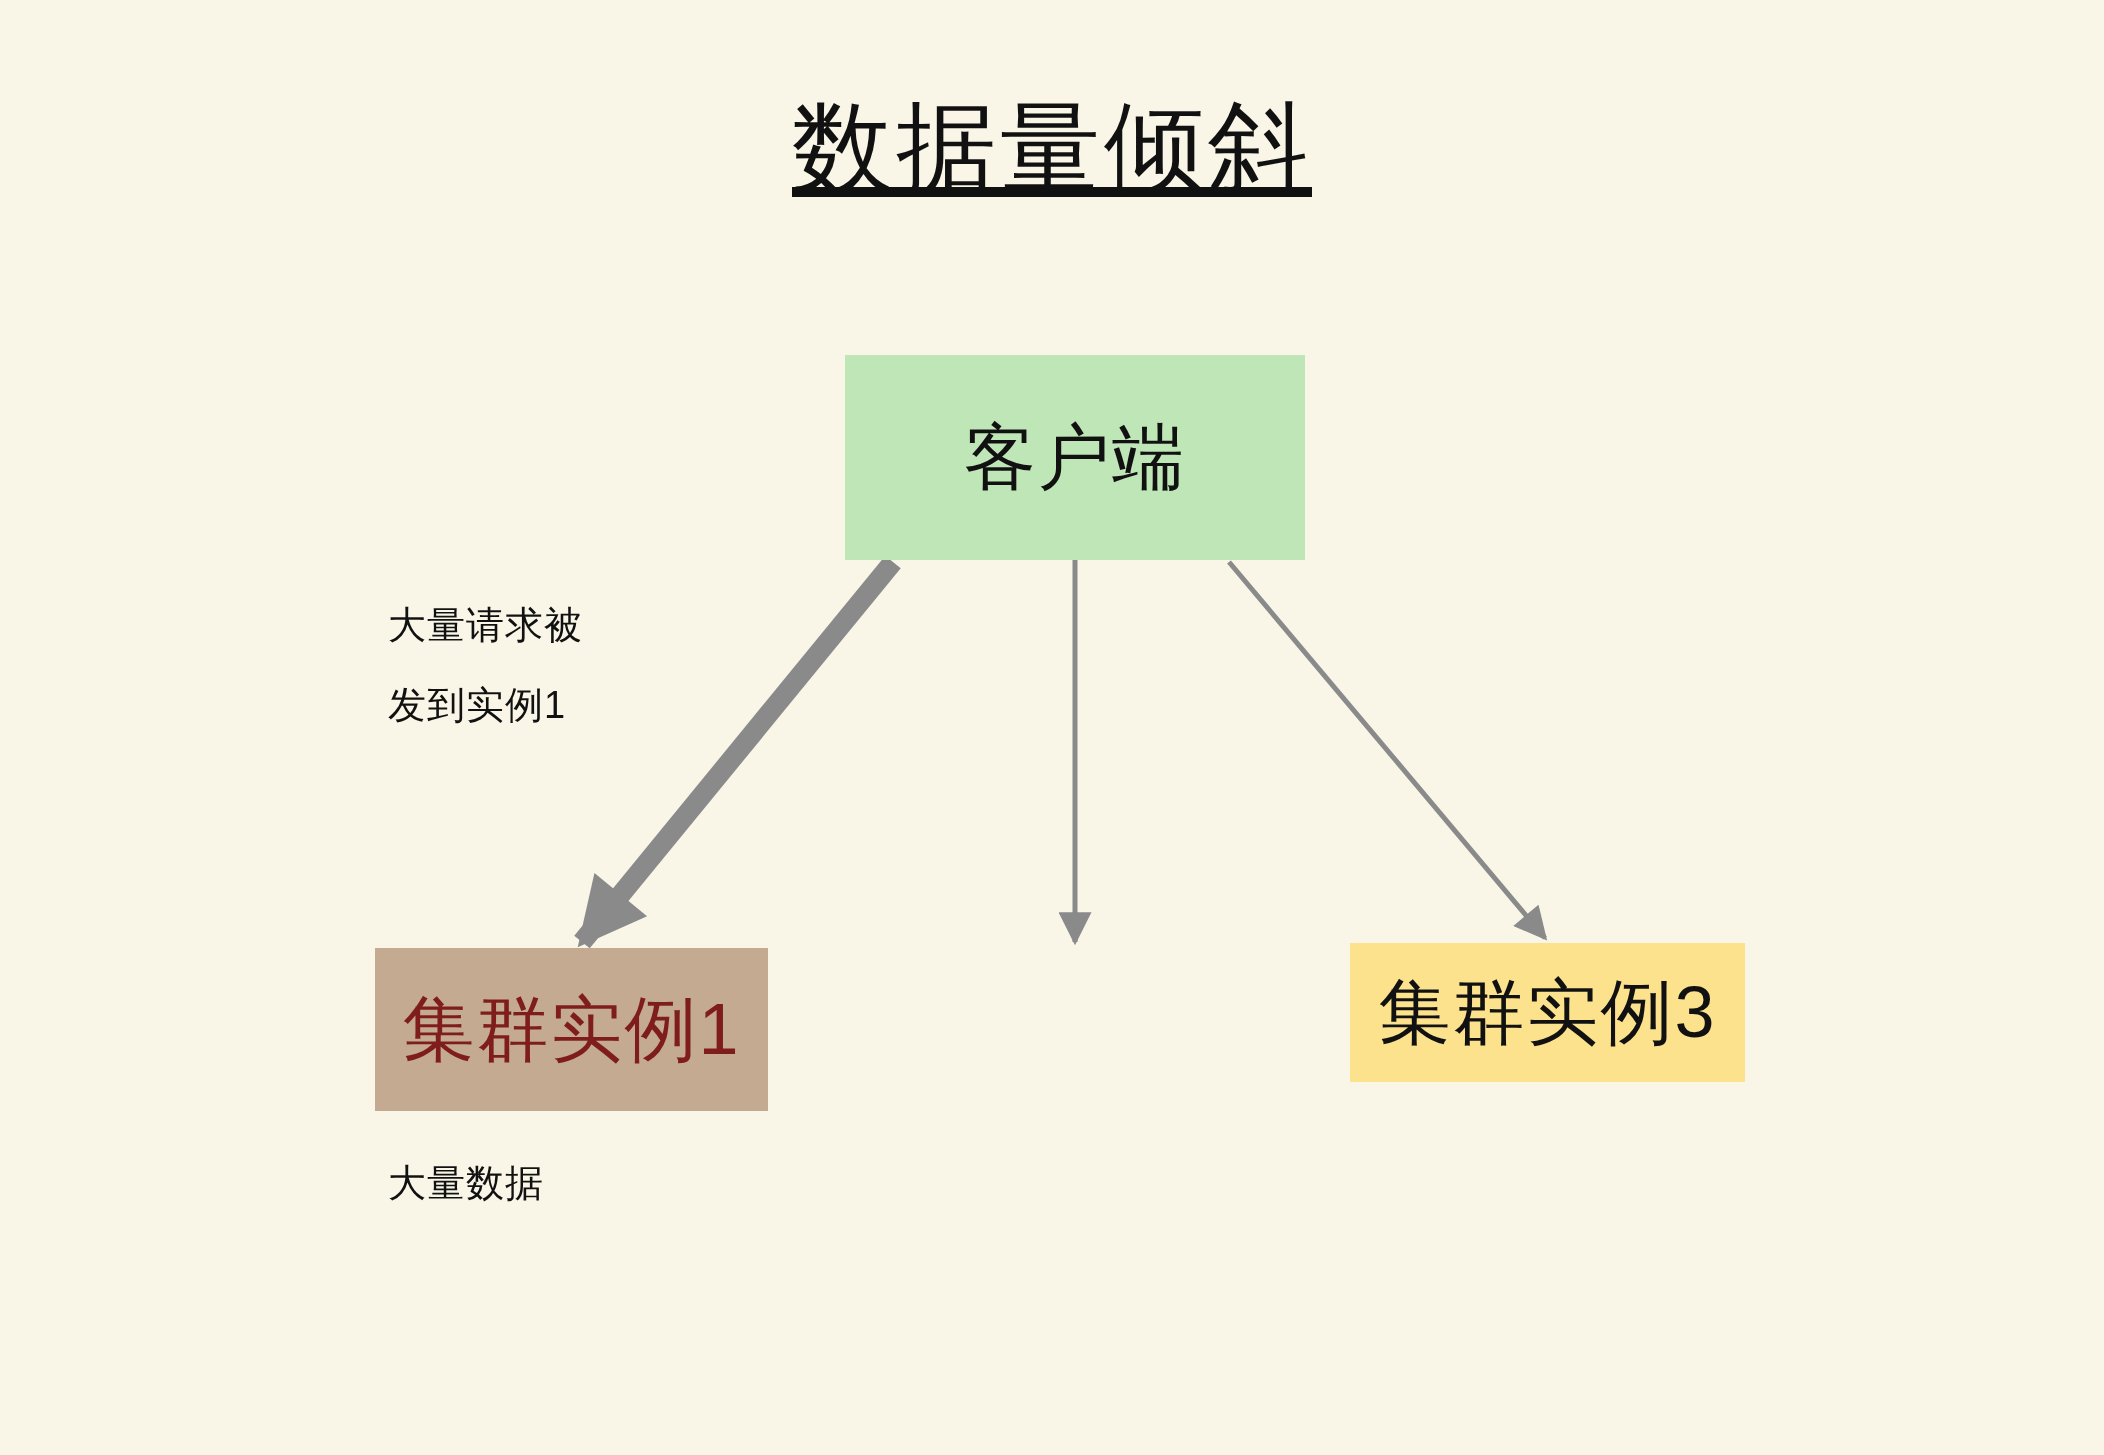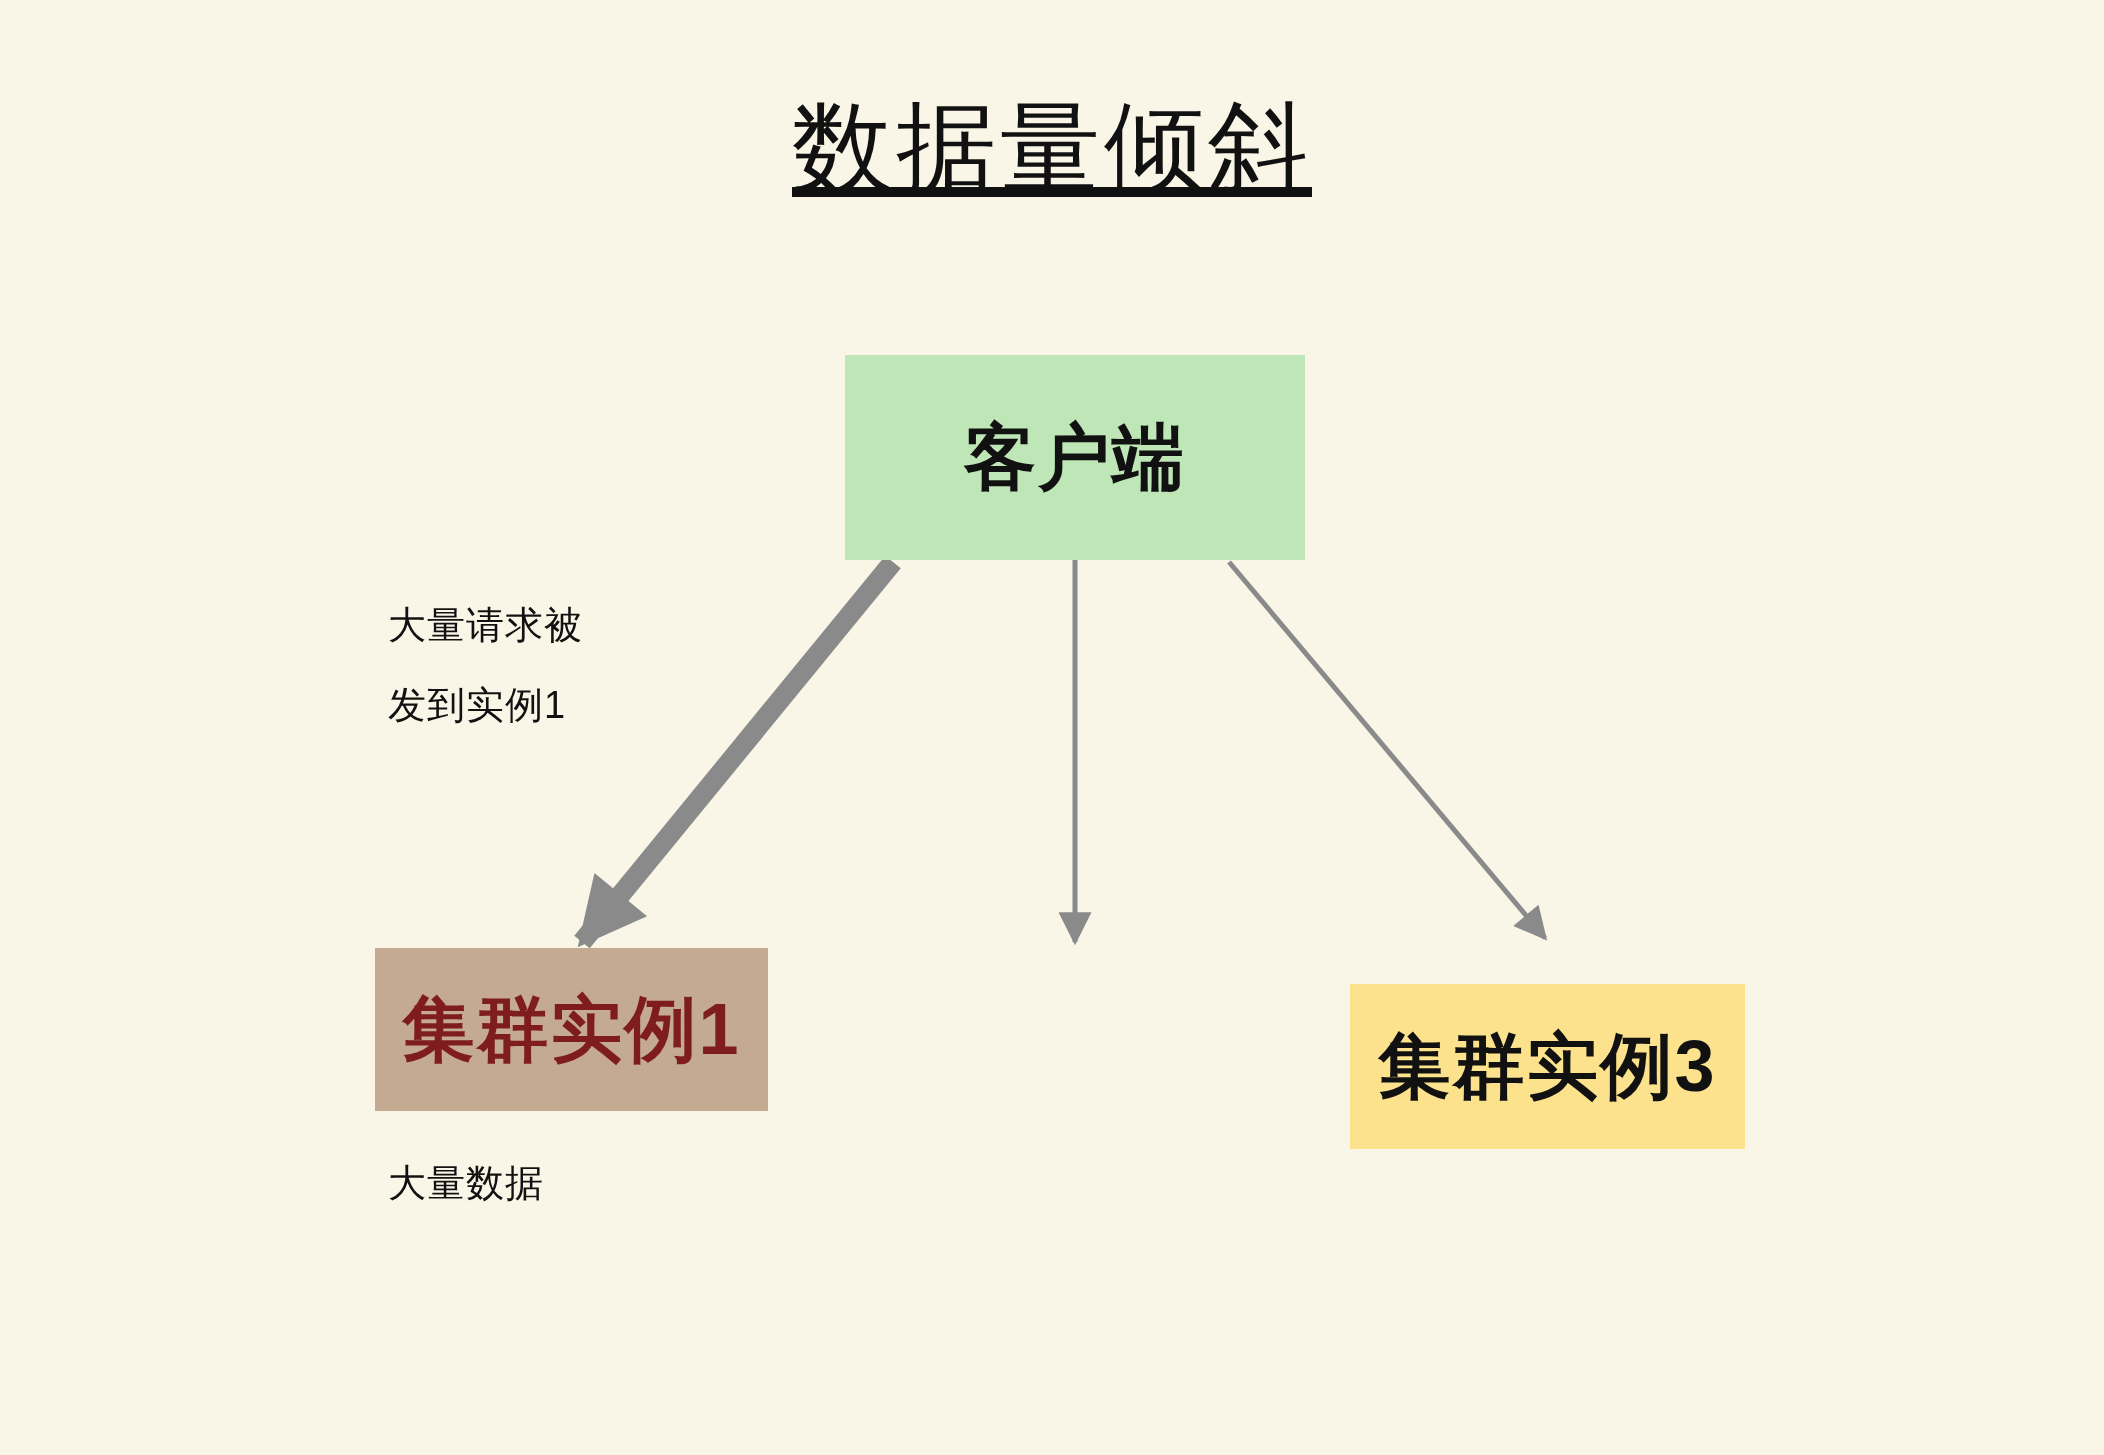--- a/index.html
+++ b/index.html
@@ -27,28 +27,28 @@
     position: absolute;
     top: 0;
     left: 0;
   }
   .node {
     position: absolute;
     display: flex;
     align-items: center;
     justify-content: center;
     font-size: 72px;
-    font-weight: 700;
+    font-weight: 400;
     letter-spacing: 2px;
     white-space: nowrap;
   }
   .node-client    { left: 845px;  top: 355px; width: 460px; height: 205px; }
   .node-instance1 { left: 375px;  top: 948px; width: 393px; height: 163px; }
   .node-instance2 { left: 867px;  top: 948px; width: 416px; height: 164px; }
-  .node-instance3 { left: 1350px; top: 943px; width: 395px; height: 165px; margin-top: 41px; }
+  .node-instance3 { left: 1350px; top: 943px; width: 395px; height: 139px; }
   .annotation {
     position: absolute;
     font-size: 38px;
     line-height: 80px;
     letter-spacing: 1px;
     white-space: nowrap;
   }
   .annotation-requests { left: 388px; top: 585px; }
   .annotation-data     { left: 388px; top: 1143px; }
   .annotation .line { display: block; }

